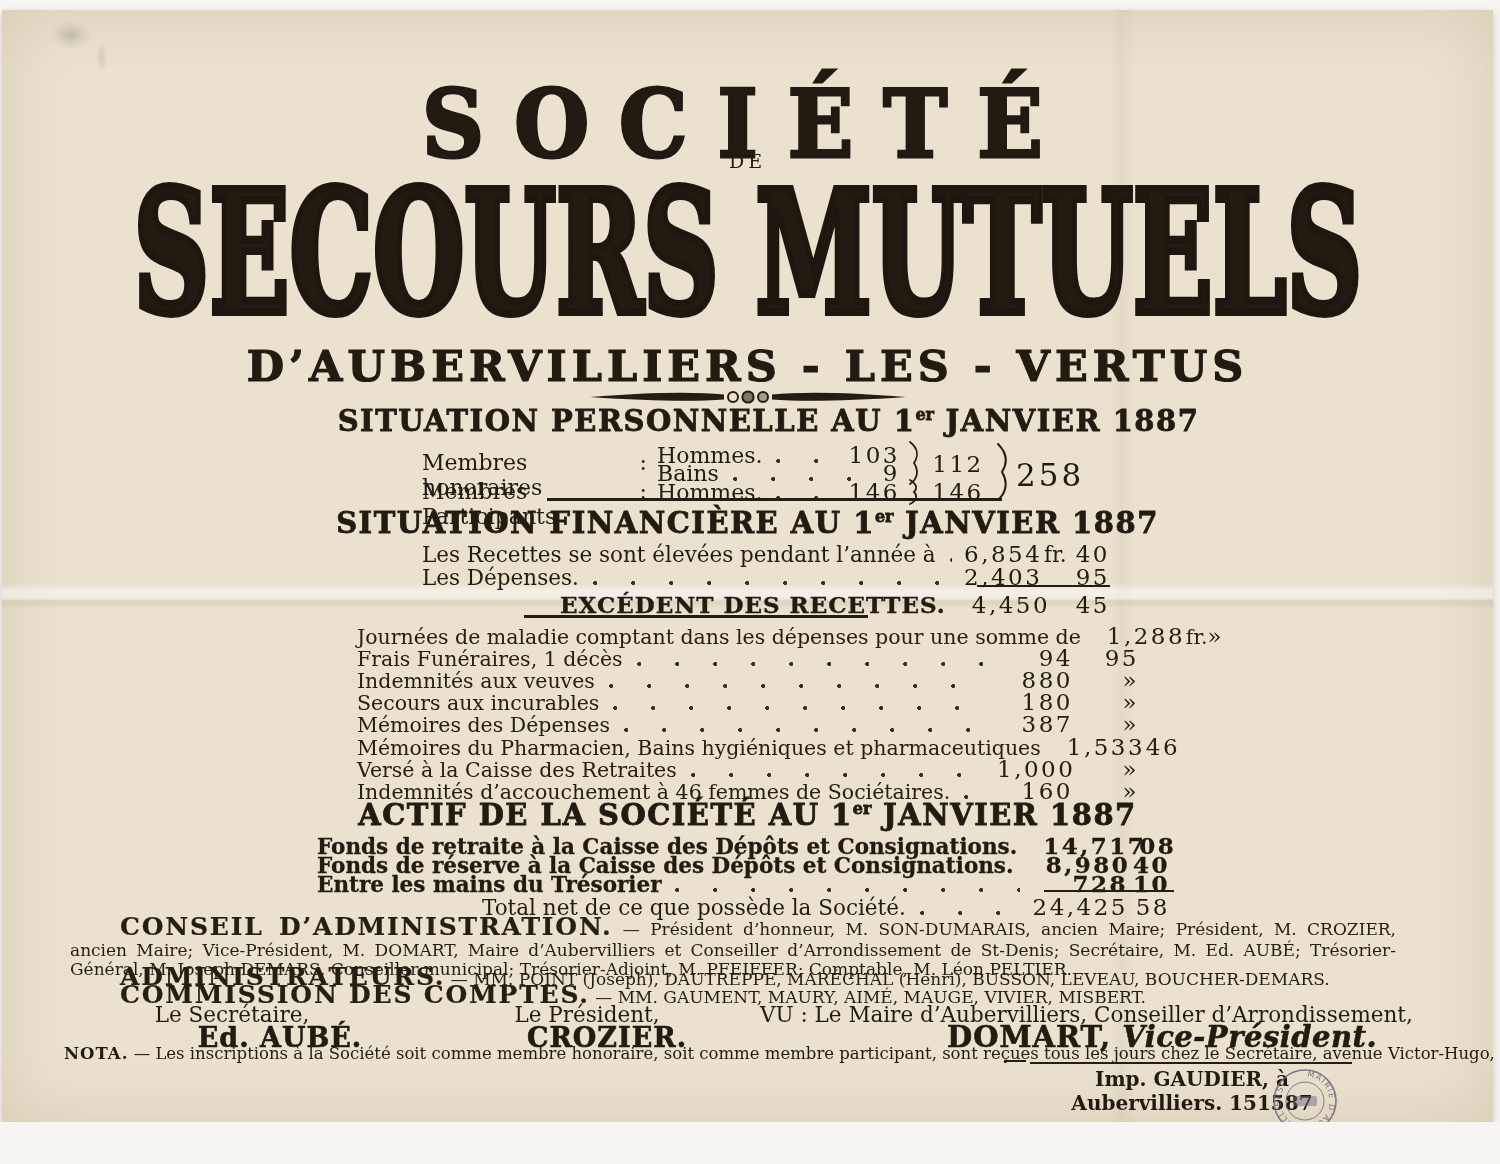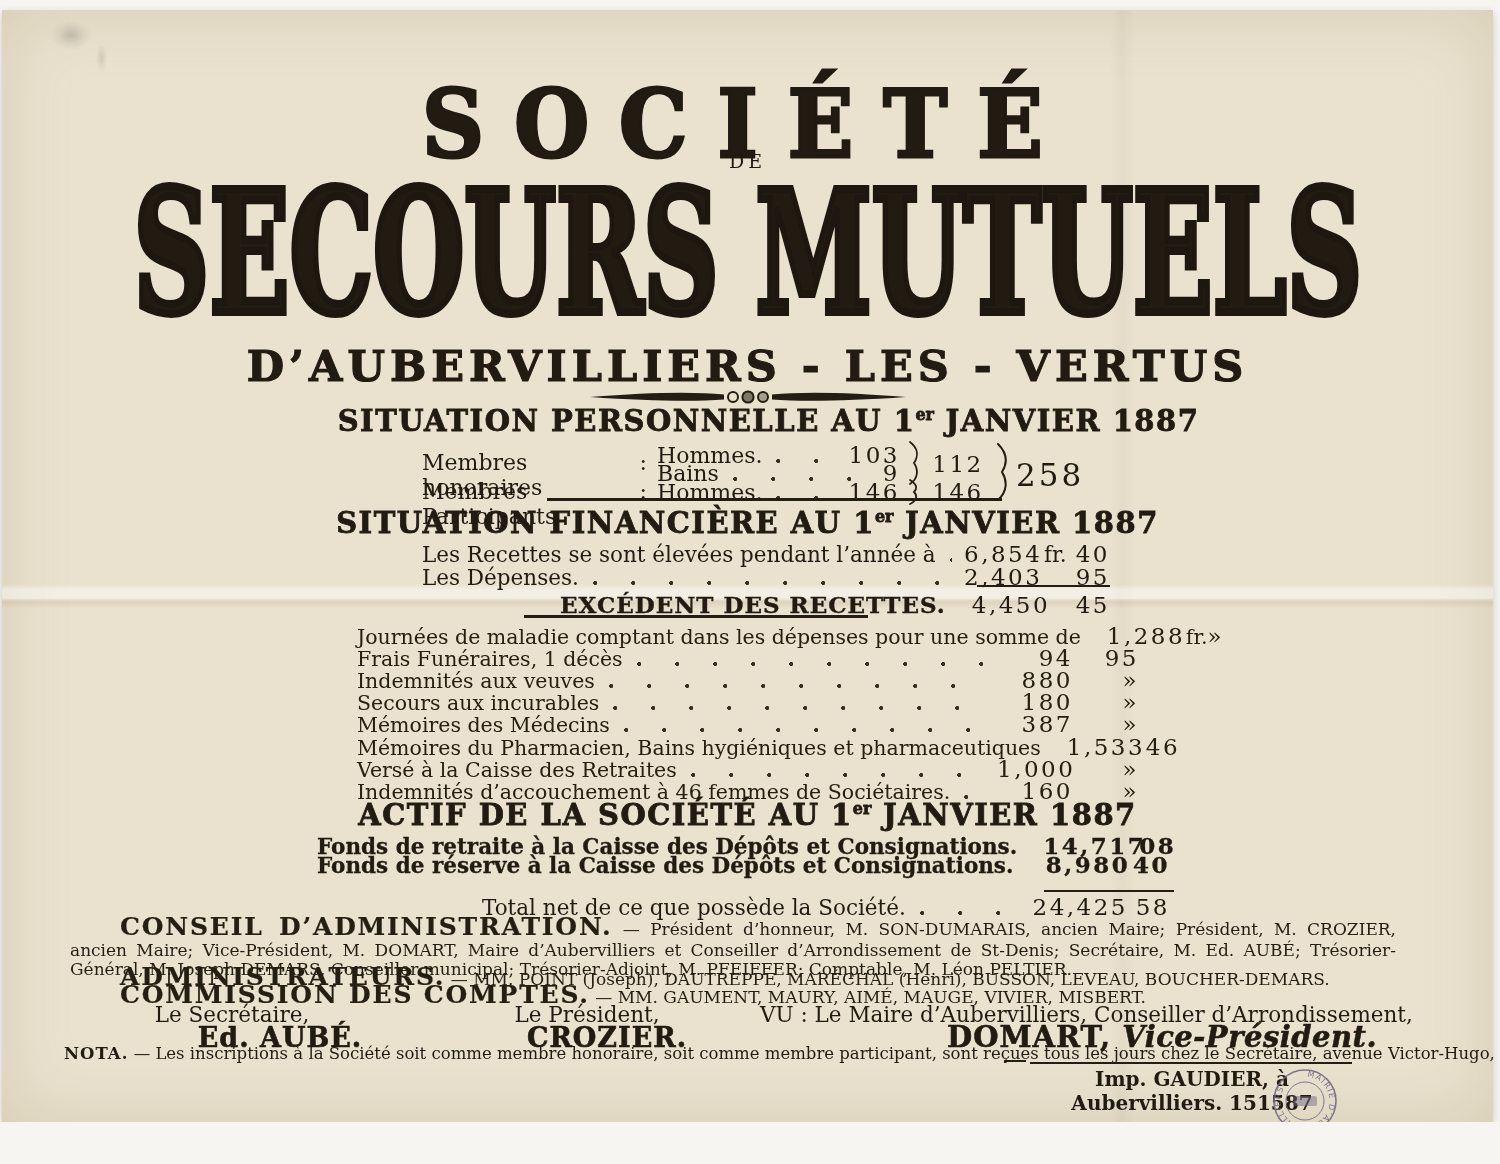--- a/index.html
+++ b/index.html
@@ -237,21 +237,21 @@
       <span class="cts num">»</span>
     </div>
     <div class="frow exp-row" style="top:679px">
       <span class="lbl">Secours aux incurables</span>
       <span class="leader"></span>
       <span class="amt num">180</span>
       <span class="unit"></span>
       <span class="cts num">»</span>
     </div>
     <div class="frow exp-row" style="top:701px">
-      <span class="lbl">Mémoires des Médecins</span>
+      <span class="lbl">Mémoires des Dépenses</span>
       <span class="leader"></span>
       <span class="amt num">387</span>
       <span class="unit"></span>
       <span class="cts num">»</span>
     </div>
     <div class="frow exp-row" style="top:724px">
       <span class="lbl">Mémoires du Pharmacien, Bains hygiéniques et pharmaceutiques</span>
       <span class="leader"></span>
       <span class="amt num">1,533</span>
       <span class="unit"></span>
@@ -280,20 +280,26 @@
       <span class="lbl">Fonds de retraite à la Caisse des Dépôts et Consignations.</span>
       <span class="leader"></span>
       <span class="amt num">14,717</span>
       <span class="cts num">08</span>
     </div>
     <div class="frow act-row" style="top:841px">
       <span class="lbl">Fonds de réserve à la Caisse des Dépôts et Consignations.</span>
       <span class="leader"></span>
       <span class="amt num">8,980</span>
       <span class="cts num">40</span>
+    </div>
+    <div class="frow act-row" style="top:860px">
+      <span class="lbl">Entre les mains du Trésorier</span>
+      <span class="leader"></span>
+      <span class="amt num">728</span>
+      <span class="cts num">10</span>
     </div>
     <div class="rule" style="left:1042px;top:880px;width:130px;height:2px"></div>
     <div class="frow tot-row" style="top:884px">
       <span class="lbl">Total net de ce que possède la Société.</span>
       <span class="leader"></span>
       <span class="amt num">24,425</span>
       <span class="cts num">58</span>
     </div>
 
     <div class="admin indent" style="top:903px">

